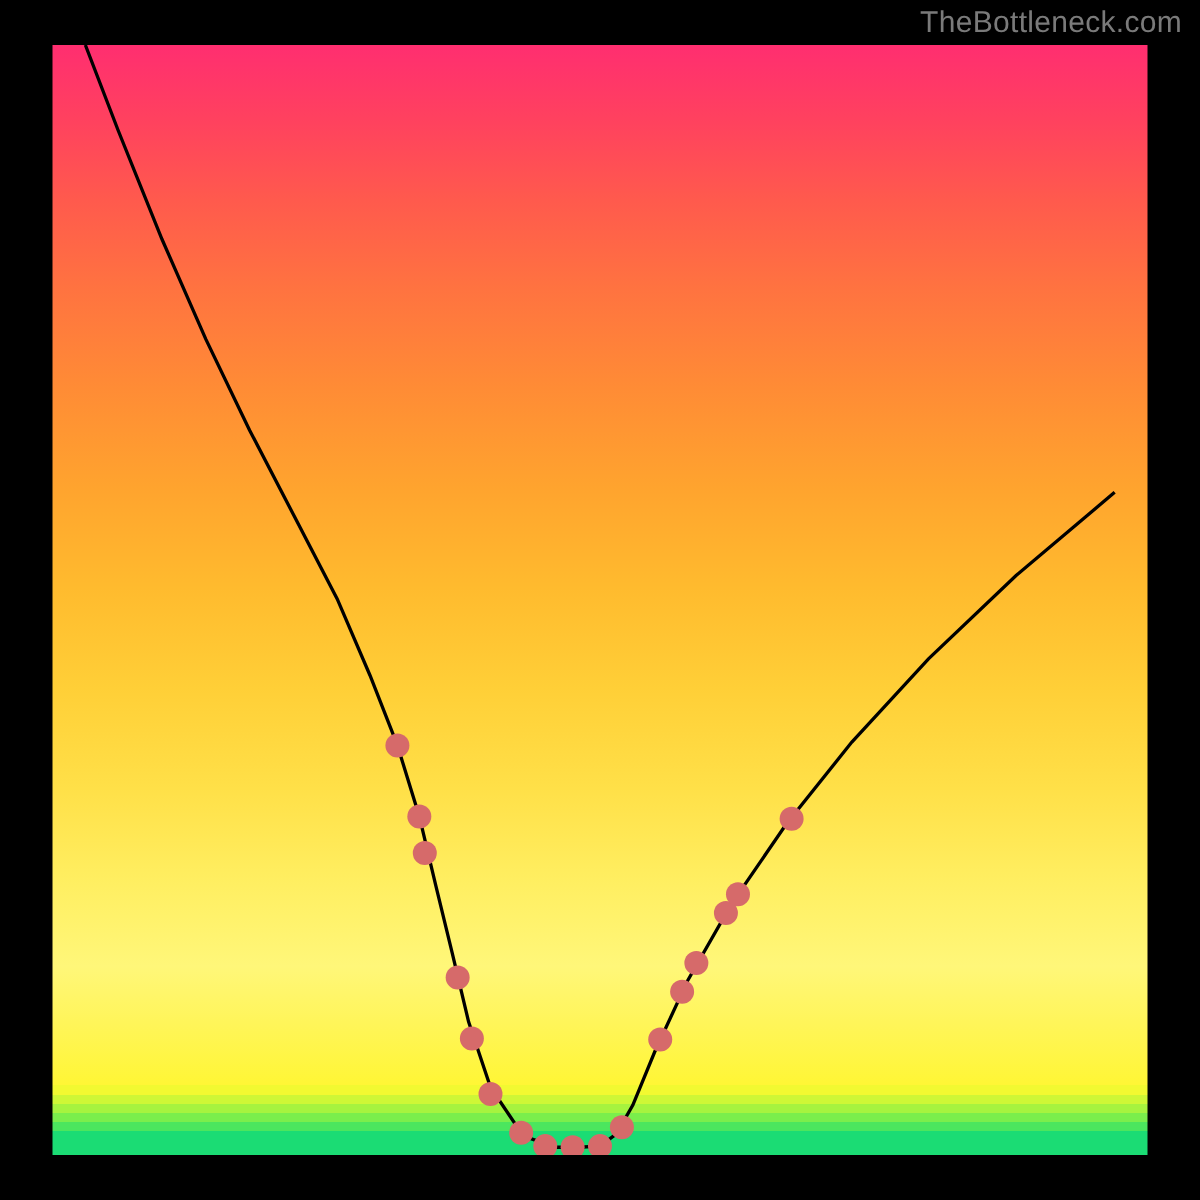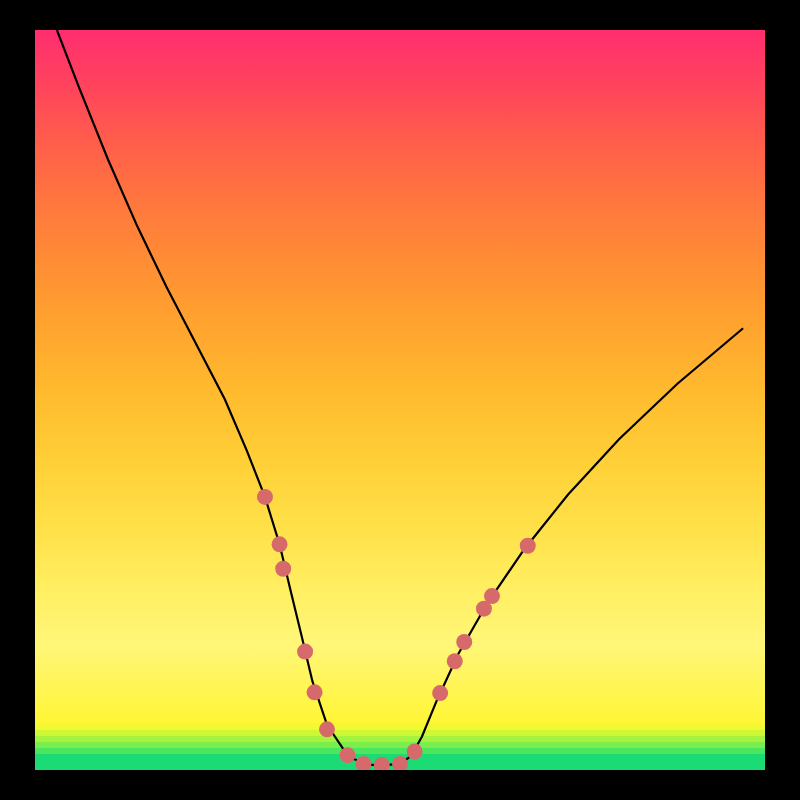--- a/index.html
+++ b/index.html
@@ -94,13 +94,14 @@
           <circle cx="379.60" cy="721.50" r="8" fill="#d66a6a"></circle>
           <circle cx="405.15" cy="663.04" r="8" fill="#d66a6a"></circle>
           <circle cx="419.75" cy="631.22" r="8" fill="#d66a6a"></circle>
           <circle cx="429.24" cy="611.98" r="8" fill="#d66a6a"></circle>
           <circle cx="448.95" cy="578.68" r="8" fill="#d66a6a"></circle>
           <circle cx="456.98" cy="566.10" r="8" fill="#d66a6a"></circle>
           <circle cx="492.75" cy="515.78" r="8" fill="#d66a6a"></circle>
         </g>
     </svg>
   </div>
+  <div class="watermark">TheBottleneck.com</div>
 </div>
 
 </body></html>

